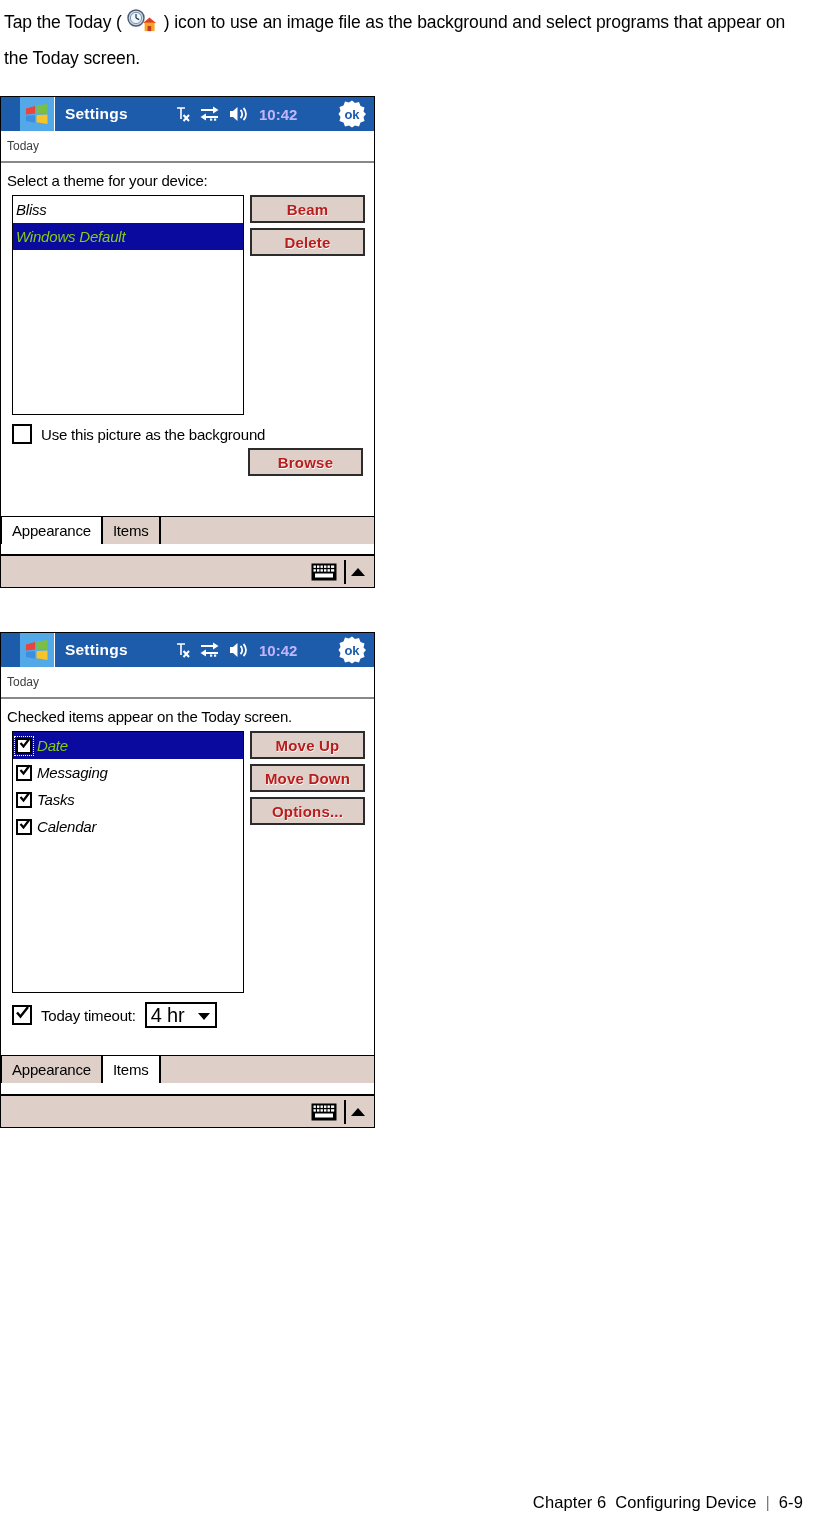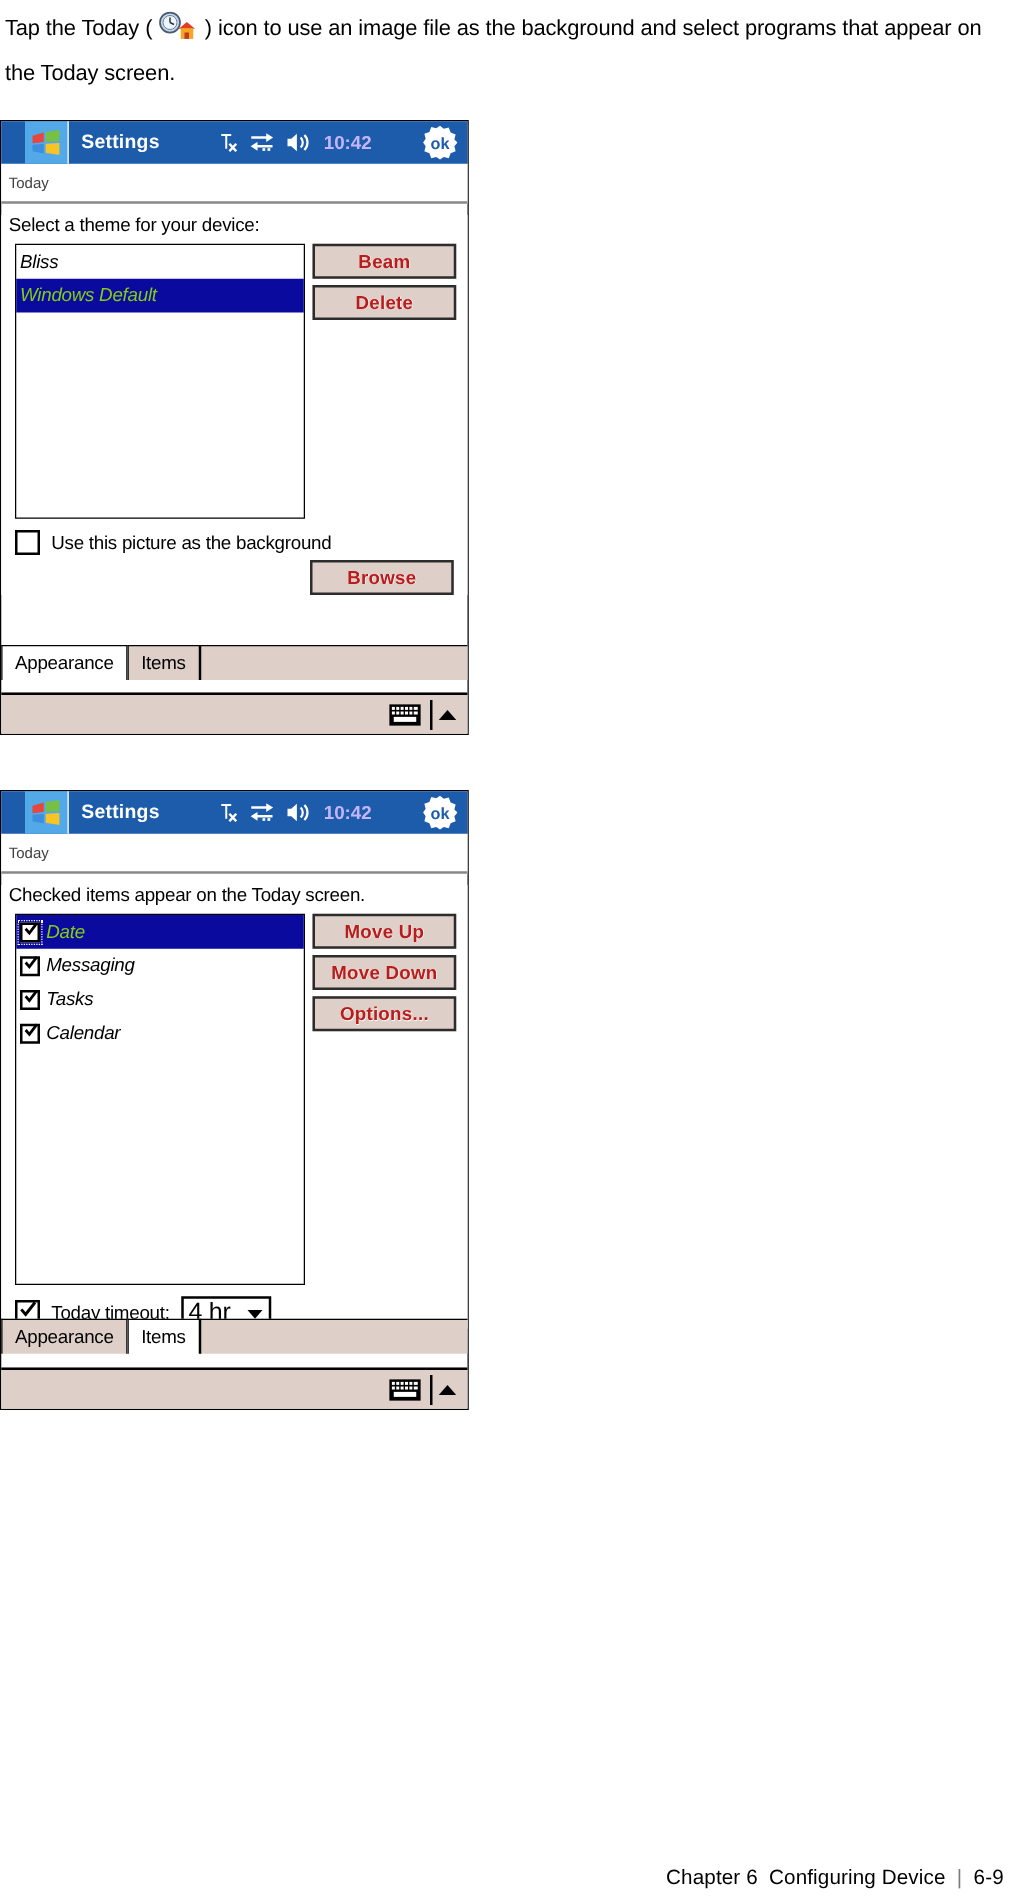--- a/index.html
+++ b/index.html
@@ -134,21 +134,21 @@
   .row { display: flex; align-items: flex-start; }
 
   .listbox {
     width: 232px;
     margin-left: 11px;
     border: 1px solid #000;
     background: #ffffff;
     box-sizing: border-box;
   }
   .listbox.one { height: 220px; }
-  .listbox.two { height: 297px; }
+  .listbox.two { height: 262px; }
 
   .li {
     height: 27px;
     display: flex;
     align-items: center;
     font-size: 15px;
     padding-left: 3px;
     color: #000;
     box-sizing: border-box;
     letter-spacing: -0.2px;

